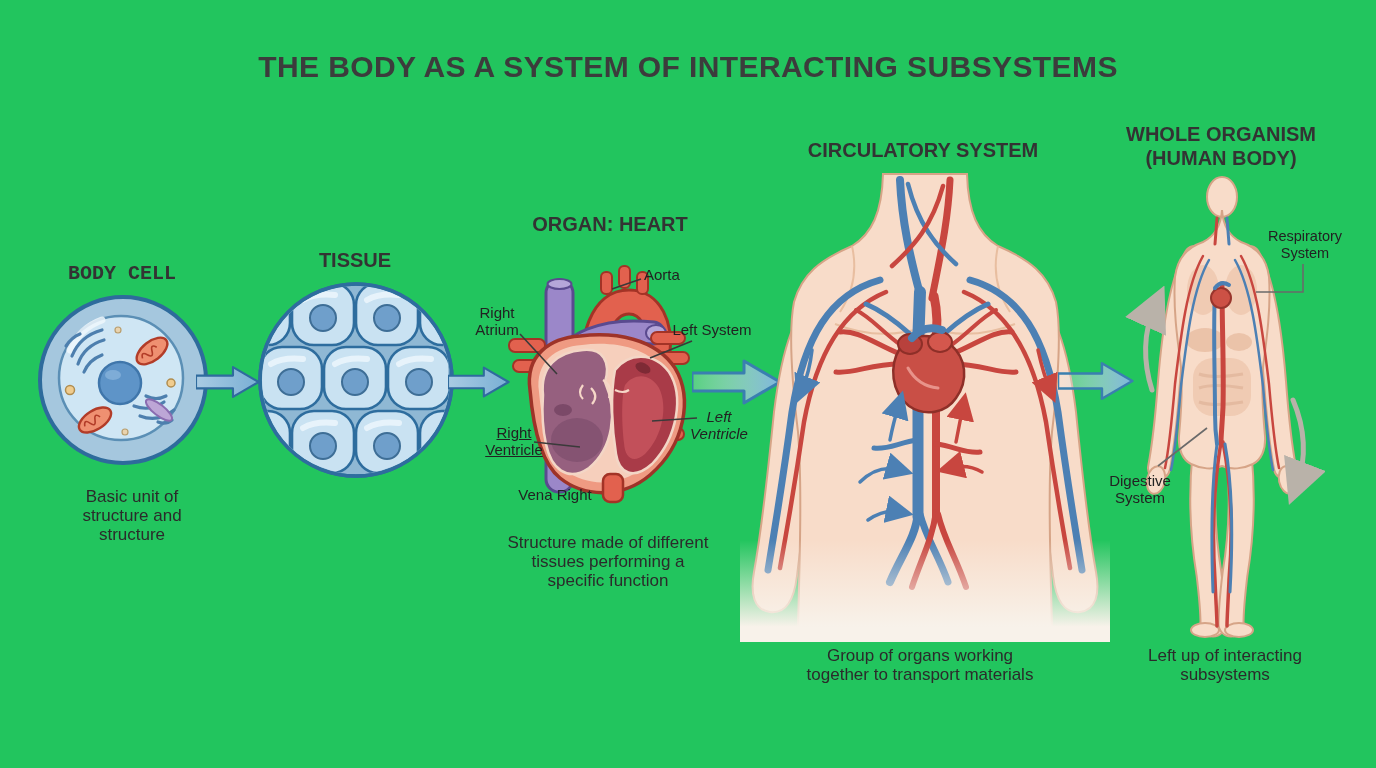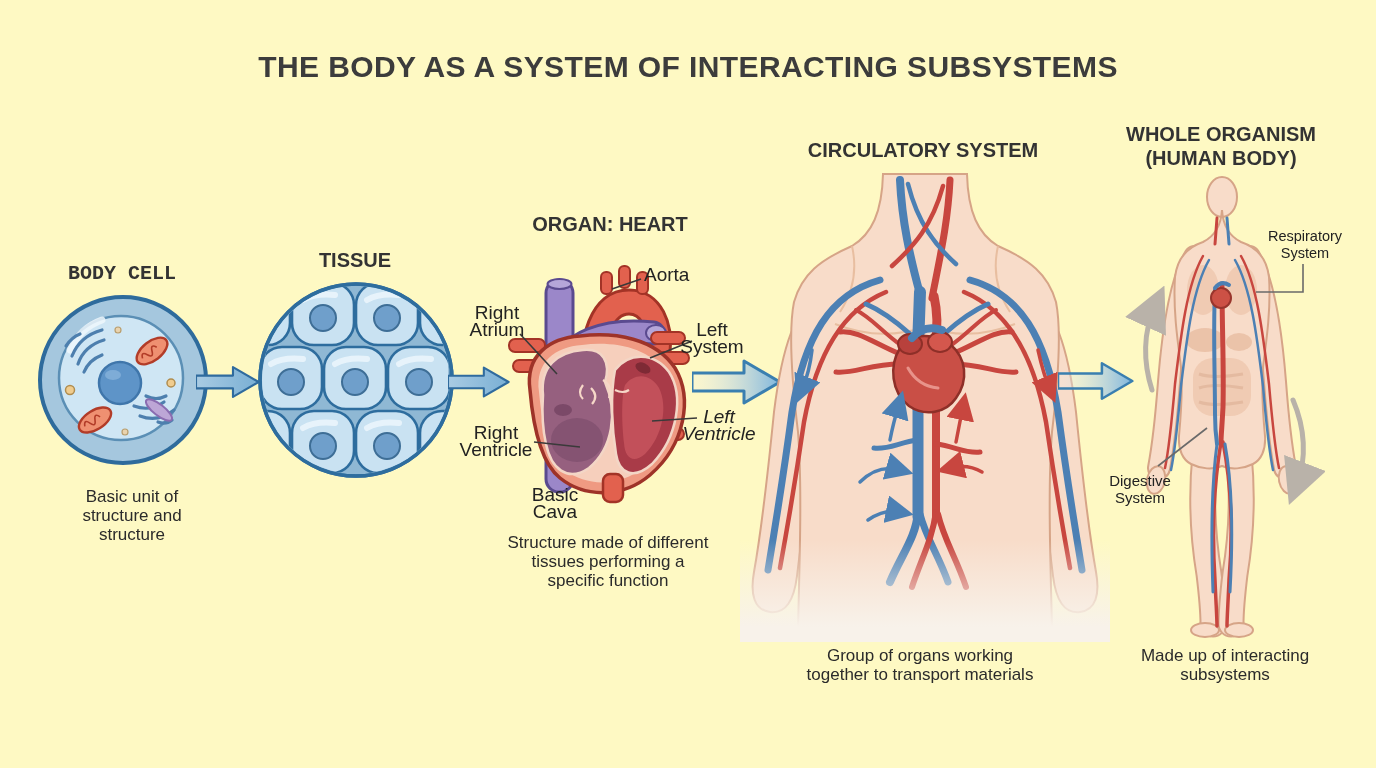--- a/index.html
+++ b/index.html
@@ -1,36 +1,36 @@
 <!DOCTYPE html>
 <html><head>
 <meta charset="utf-8">
 <style>
   html,body{margin:0;padding:0;}
   .canvas{
     position:relative;width:1376px;height:768px;overflow:hidden;
-    background:#fef9c3;
+    background:#22c55e;
     font-family:"Liberation Sans", sans-serif;
     color:#2b2b2b;
   }
   .abs{position:absolute;}
   .title{
     left:0;right:0;top:50px;text-align:center;
     font-size:30px;font-weight:700;letter-spacing:.4px;color:#3c3c3c;
     z-index:3;
   }
   .sec-heading{
     font-size:20px;font-weight:700;color:#333;text-align:center;
     line-height:24px;z-index:3;
   }
   .caption{
     font-size:17px;color:#2b2b2b;text-align:center;line-height:19px;z-index:3;
   }
   .anat{
-    font-size:19px;color:#222;text-align:center;line-height:17px;z-index:3;
+    font-size:15px;color:#222;text-align:center;line-height:17px;z-index:3;
   }
   svg{display:block;}
   .illus{z-index:1;}
   .overlay{z-index:2;pointer-events:none;}
 </style>
 </head>
 <body>
 
 <div class="canvas">
 
@@ -211,23 +211,23 @@
       <path d="M128 145 q-6 8 0 14"></path>
       <path d="M160 150 q8 4 14 0"></path>
     </g>
 
     <rect x="148" y="234" width="20" height="28" rx="7" fill="#e2614e" stroke="#a33326" stroke-width="2.5"></rect>
   </svg>
 
   <div class="abs anat" style="left:644px;top:266px;">Aorta</div>
   <div class="abs anat" style="left:457px;top:304px;width:80px;">Right Atrium</div>
   <div class="abs anat" style="left:672px;top:321px;width:80px;">Left System</div>
-  <div class="abs anat" style="left:456px;top:424px;width:80px;">Right Ventricle</div>
+  <div class="abs anat" style="left:474px;top:424px;width:80px;text-decoration:underline;">Right Ventricle</div>
   <div class="abs anat" style="left:679px;top:408px;width:80px;font-style:italic;">Left Ventricle</div>
-  <div class="abs anat" style="left:516px;top:486px;width:78px;">Basic Cava</div>
+  <div class="abs anat" style="left:516px;top:486px;width:78px;">Vena Right</div>
 
   <div class="abs caption" style="left:498px;top:533px;width:220px;">
     <div>Structure made of different</div>
     <div>tissues performing a</div>
     <div>specific function</div>
   </div>
 
   <svg class="abs illus" style="left:692px;top:356px;" width="90" height="52" viewBox="0 0 90 52">
     <defs>
         <linearGradient id="g3" x1="0" y1="0" x2="1" y2="0">
@@ -408,21 +408,21 @@
     <g fill="none" stroke="#b9b2a9" stroke-width="5" stroke-linecap="round">
       <path d="M27 218 C18 190 18 160 30 134" marker-end="url(#mgray)"></path>
       <path d="M168 228 C180 256 182 286 172 312" marker-end="url(#mgray)"></path>
     </g>
   </svg>
 
   <div class="abs anat" style="left:1253px;top:228px;width:104px;font-size:14.5px;">Respiratory System</div>
   <div class="abs anat" style="left:1098px;top:472px;width:84px;font-size:15px;">Digestive System</div>
 
   <div class="abs caption" style="left:1115px;top:646px;width:220px;">
-    <div>Made up of interacting</div>
+    <div>Left up of interacting</div>
     <div>subsystems</div>
   </div>
 
   <svg class="abs overlay" style="left:0;top:0;" width="1376" height="768" viewBox="0 0 1376 768">
     <g stroke="#3a3a3a" stroke-width="1.6" fill="none">
       <path d="M641 279 L612 289"></path>
       <path d="M520 334 L557 374"></path>
       <path d="M692 341 L650 358"></path>
       <path d="M534 442 L580 447"></path>
       <path d="M697 418 L652 421"></path>

